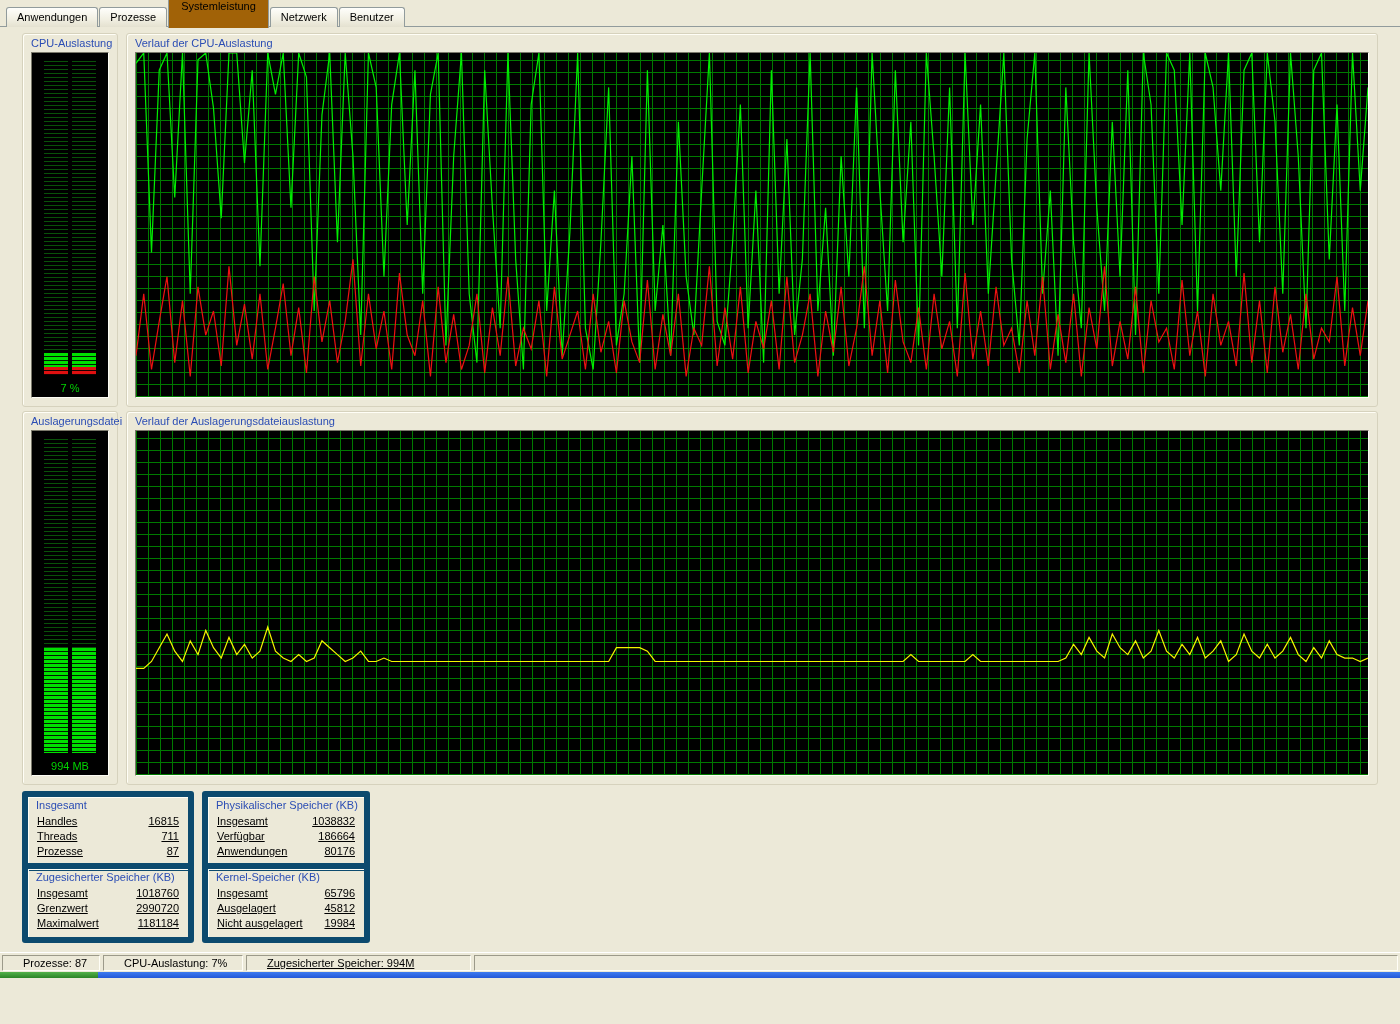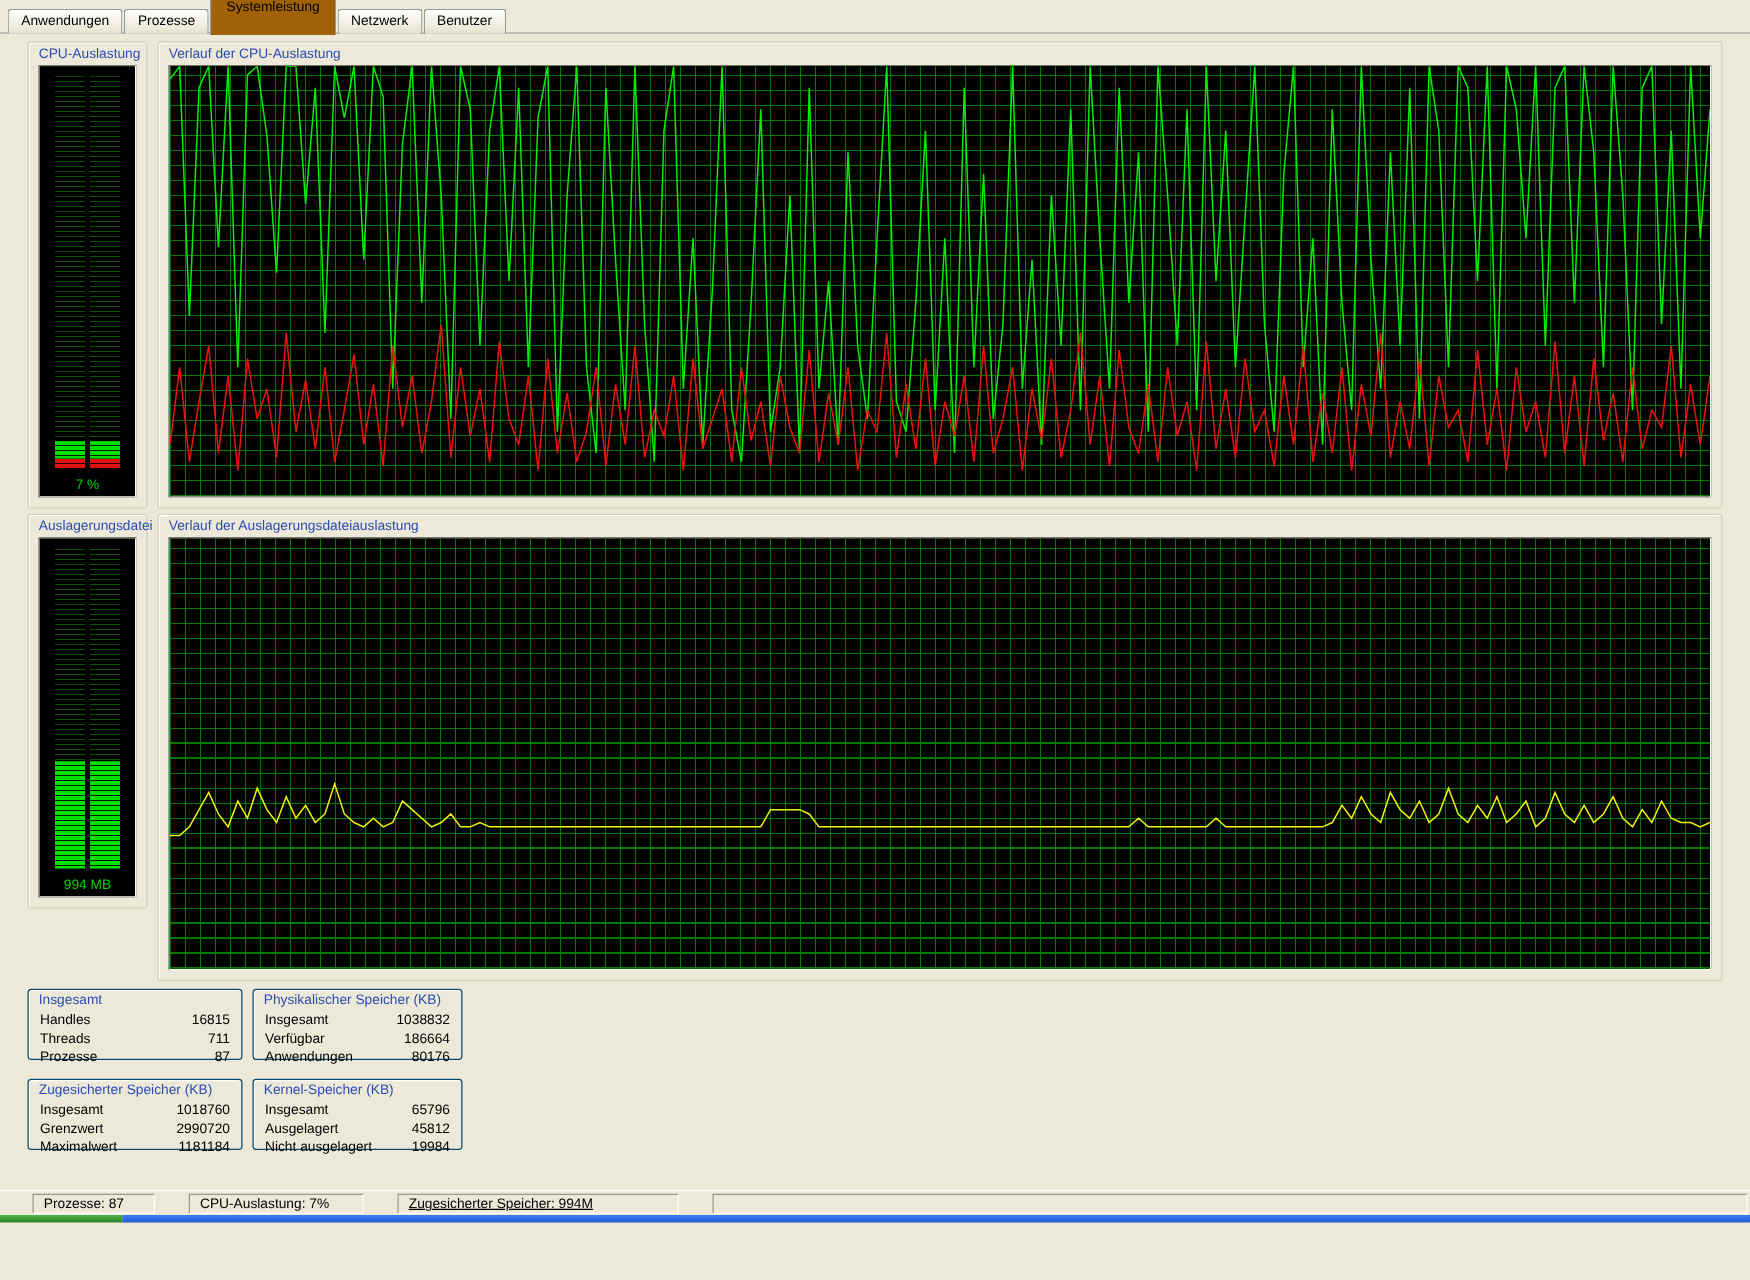--- a/index.html
+++ b/index.html
@@ -47,21 +47,21 @@
   }
 
   
   .content { position:relative; height:925px; background:#ECE9D8;padding-left:44px; }
 
   .group { position:absolute; border:1px solid #d6d2bd; border-radius:3px; box-shadow:inset 1px 1px 0 #fffef6; }
   .group-label { position:absolute; top:3px; left:8px; color:#2b4db4; background:transparent; white-space:nowrap; }
 
   .cpu-gauge-group { left:22px; top:6px; width:96px; height:374px; }
   .cpu-hist-group  { left:126px; top:6px; right:22px; height:374px; }
-  .pf-gauge-group  { left:22px; top:384px; width:96px; height:316px; }
+  .pf-gauge-group  { left:22px; top:384px; width:96px; height:374px; }
   .pf-hist-group   { left:126px; top:384px; right:22px; height:374px; }
 
   .sunken { border:1px solid; border-color:#7a786a #fdfcf4 #fdfcf4 #7a786a; background:#000; }
 
   .chart-frame { position:absolute; left:8px; right:8px; top:18px; bottom:8px; }
   .chart-area {
     position:absolute; inset:0; background-color:#000;
     background-image:
       repeating-linear-gradient(0deg,#007a00 0 1px,transparent 1px 12px),
       repeating-linear-gradient(90deg,#007a00 0 1px,transparent 1px 12px);
@@ -74,31 +74,31 @@
     background-image:
       repeating-linear-gradient(180deg,rgba(10,90,10,.9) 0 1px,rgba(0,0,0,0) 1px 4px),
       repeating-linear-gradient(90deg,rgba(0,0,0,.55) 0 1px,rgba(0,0,0,0) 1px 3px);
   }
   .fill { position:absolute; left:0; right:0; bottom:0; }
   .fill.green { background:repeating-linear-gradient(180deg,#00e000 0 3px,#001c00 3px 4px); }
   .fill.red   { background:repeating-linear-gradient(180deg,#e01010 0 3px,#1c0000 3px 4px); }
   .gauge-value { position:absolute; left:0; right:0; bottom:3px; text-align:center; color:#00d400; font-size:11px; }
 
   
-  .statbox { position:absolute; height:57px; border:1px solid #0c4a6e; border-radius:3px; box-shadow:inset 1px 1px 0 #fffef6; padding:17px 9px 0 9px; }
+  .statbox { position:absolute; height:80px; border:6px solid #0c4a6e; border-radius:3px; box-shadow:inset 1px 1px 0 #fffef6; padding:17px 9px 0 9px;text-decoration:underline; }
   .statbox .group-label { top:2px; }
   .stat-row { display:flex; justify-content:space-between; line-height:15px; }
   .sb-0 { left:22px;  top:764px; width:172px; }
   .sb-1 { left:202px; top:764px; width:168px; }
   .sb-2 { left:22px;  top:836px; width:172px; }
   .sb-3 { left:202px; top:836px; width:168px; }
 
   
   .statusbar { height:20px; display:flex; gap:3px; align-items:stretch; padding:2px 2px 1px 2px; background:#ECE9D8; border-top:1px solid #fff; }
-  .status-pane { border:1px solid; border-color:#9c9a8a #fffef7 #fffef7 #9c9a8a; padding:1px 8px; white-space:nowrap;margin-left:24px; }
+  .status-pane { border:1px solid; border-color:#9c9a8a #fffef7 #fffef7 #9c9a8a; padding:1px 20px; white-space:nowrap; }
   .sp-0 { width:98px; } .sp-1 { width:140px; } .sp-2 { width:225px;text-decoration:underline; } .sp-3 { flex:1; }
 
   
   .bottomstrip { height:6px; display:flex; }
   .strip-green { width:98px; background:linear-gradient(180deg,#53b24a,#2c8326); }
   .strip-blue  { flex:1; background:linear-gradient(180deg,#3d7bf0,#2458d8); }
 </style>
 </head>
 <body>
 

